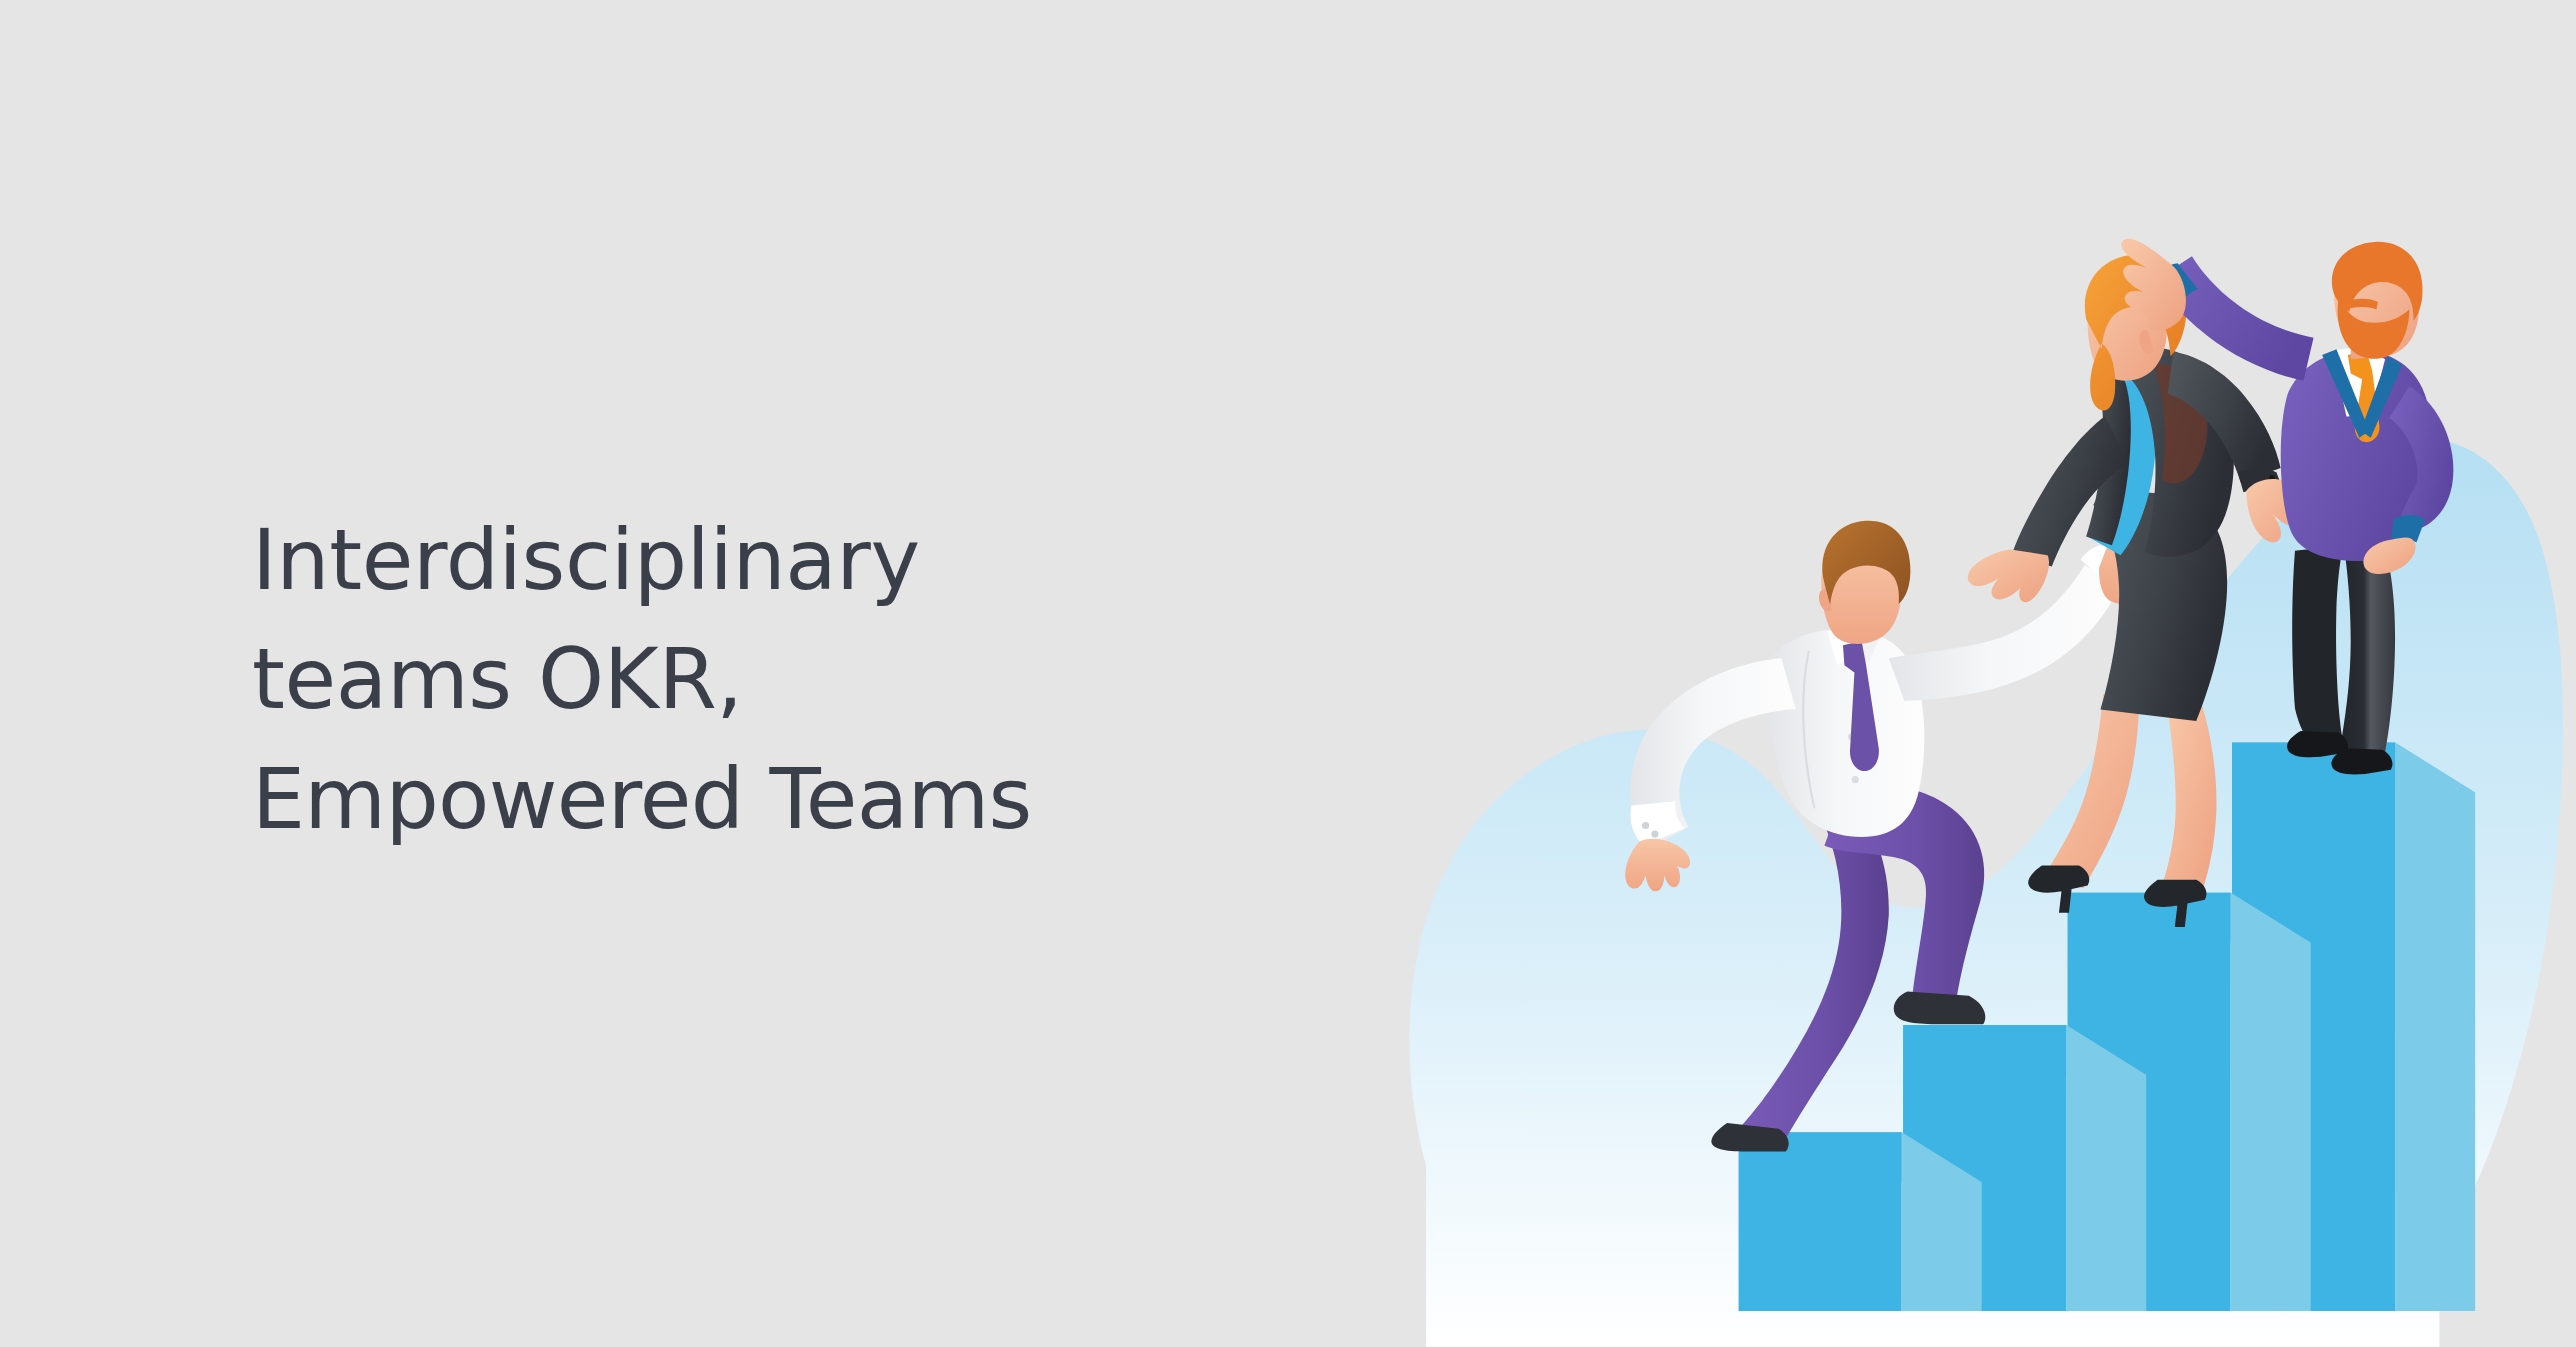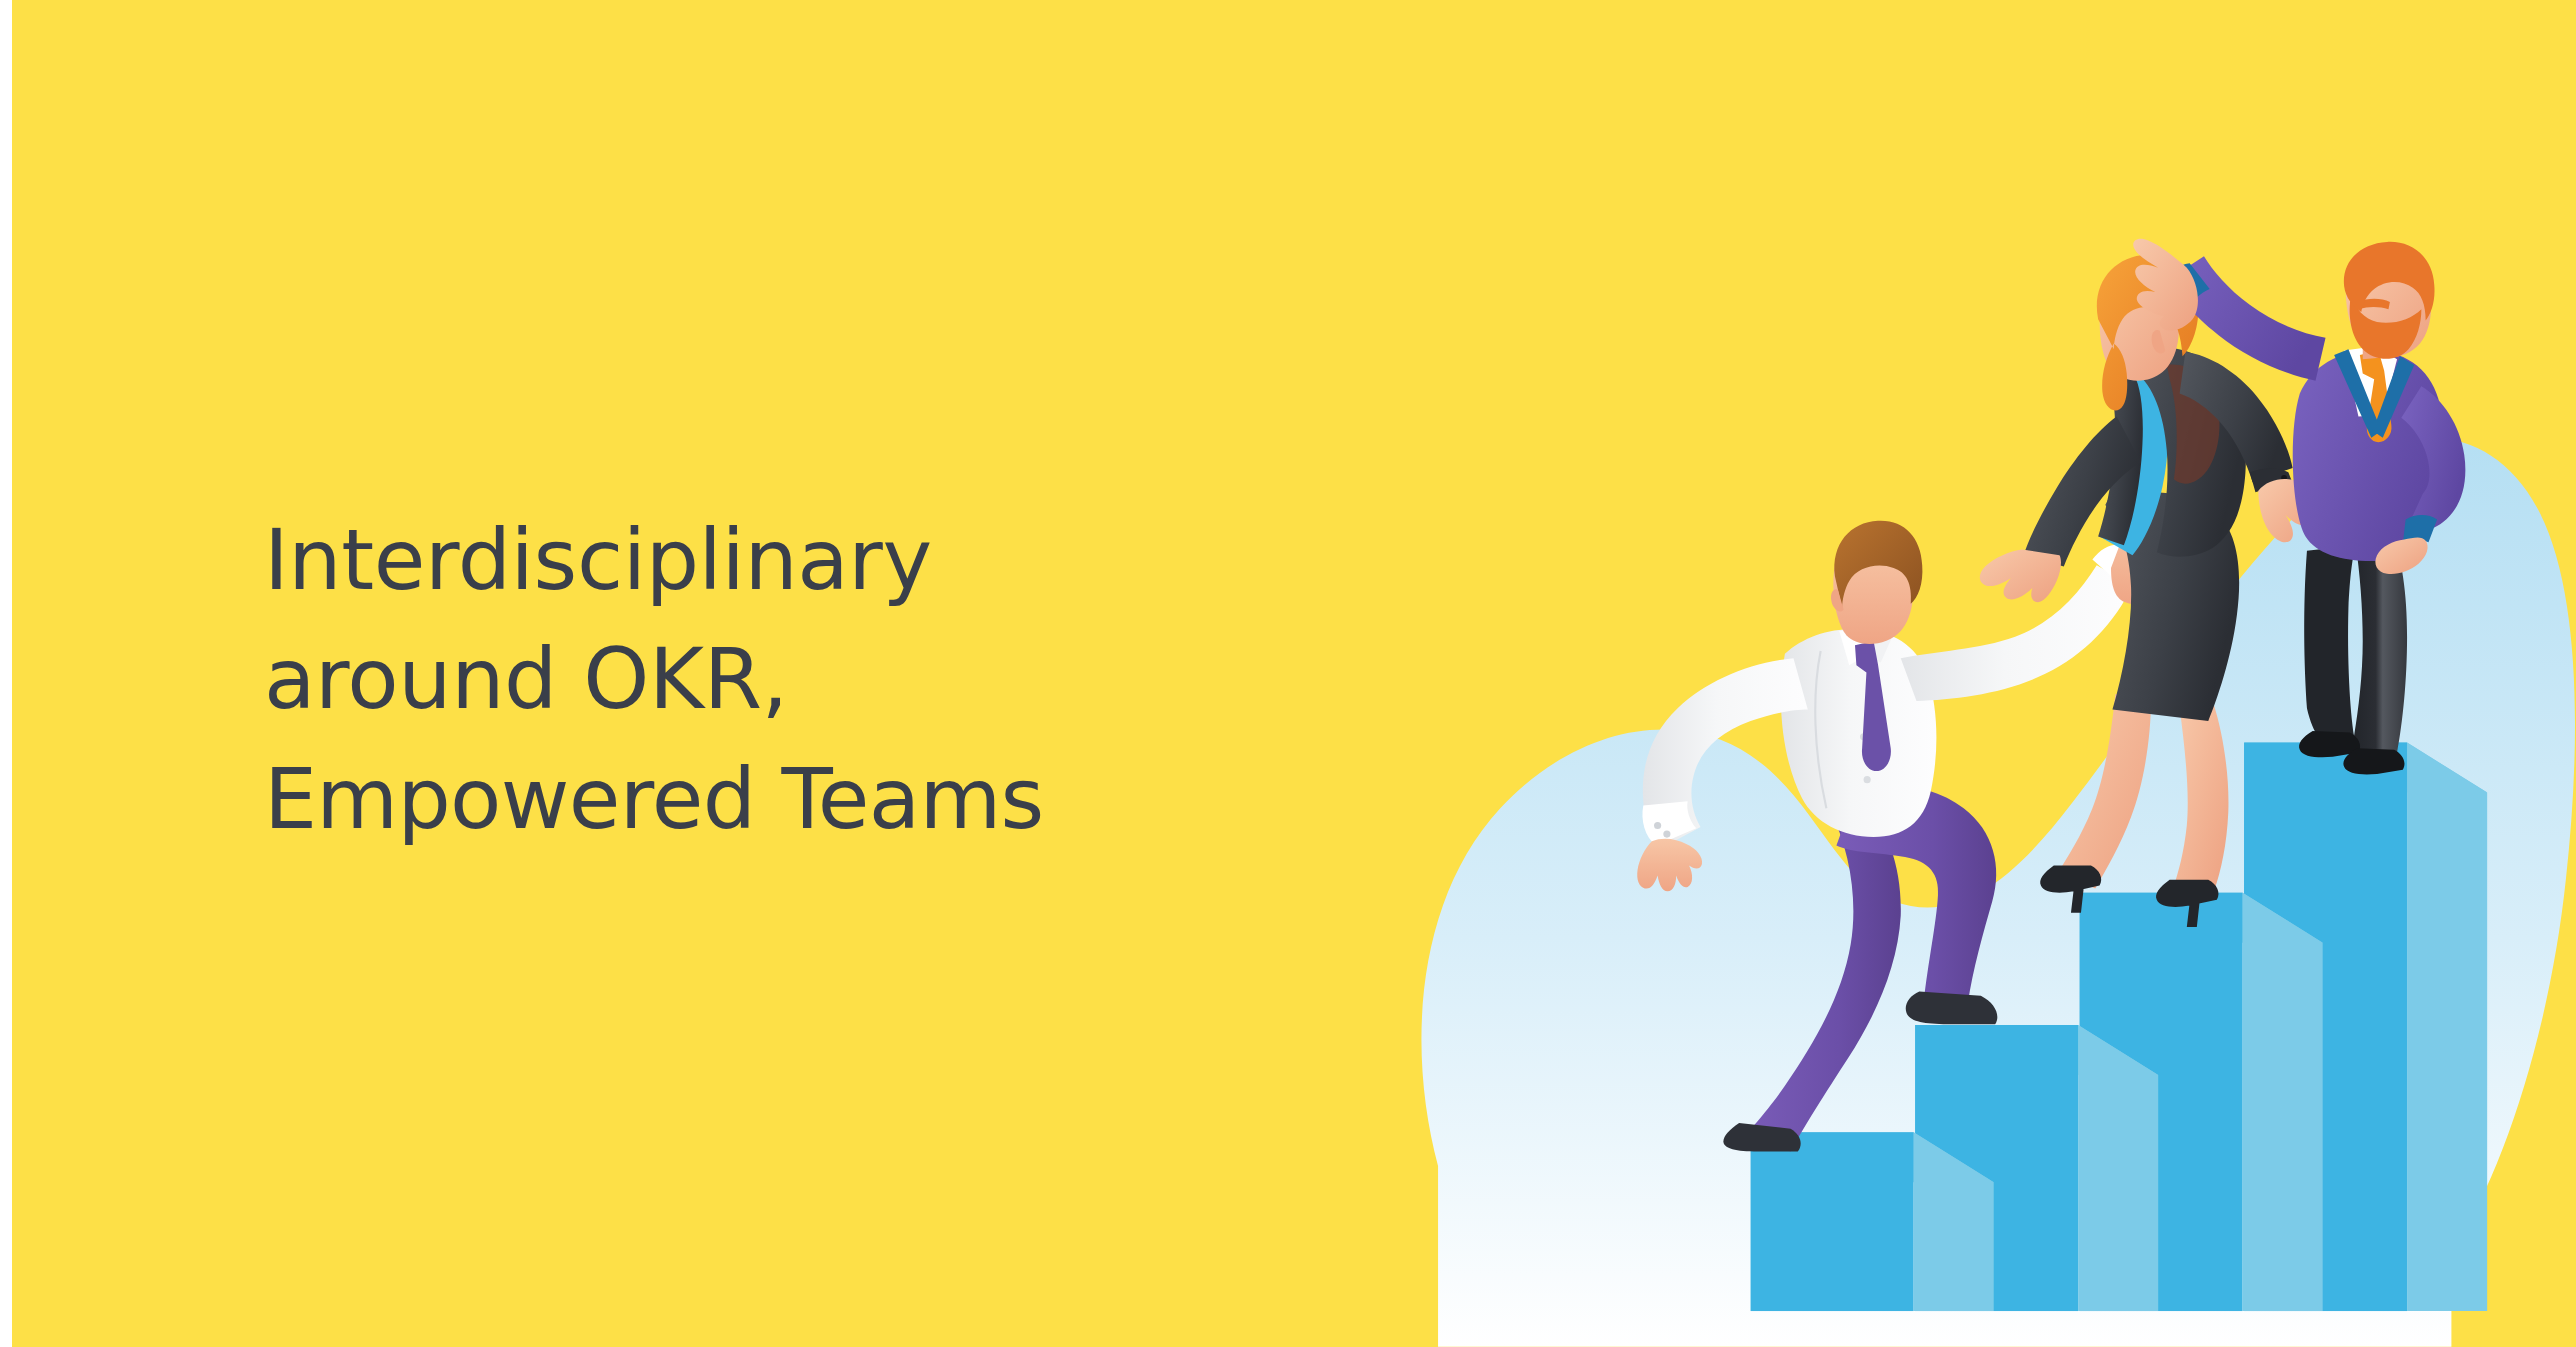--- a/index.html
+++ b/index.html
@@ -10,22 +10,21 @@
   body {
     width: 2576px;
     height: 1347px;
     overflow: hidden;
     font-family: "DejaVu Sans", sans-serif;
     position: relative;
   }
   .slide {
     position: absolute;
     inset: 0;
-    background: #fde047;
-    margin-left: 12px;
+    background: #e5e5e5;
   }
   
   .headline-block {
     position: absolute;
     left: 252px;
     top: 501px;
     width: 1259px;
   }
   .headline-line {
     color: #3A3F4A;
@@ -54,21 +53,21 @@
     height: 100%;
   }
 </style>
 </head>
 <body>
 
 <div class="slide">
 
   <div class="headline-block">
     <div class="headline-line">Interdisciplinary</div>
-    <div class="headline-line">around OKR,</div>
+    <div class="headline-line">teams OKR,</div>
     <div class="headline-line bold">Empowered Teams</div>
   </div>
 
   <div class="illustration">
     <svg viewBox="0 0 1671 1553" xmlns="http://www.w3.org/2000/svg">
       <defs>
         <linearGradient id="blobGrad" x1="0" y1="0" x2="0" y2="1">
           <stop offset="0%" stop-color="#B5DFF3"></stop>
           <stop offset="55%" stop-color="#D8EEF9"></stop>
           <stop offset="100%" stop-color="#FFFFFF"></stop>

